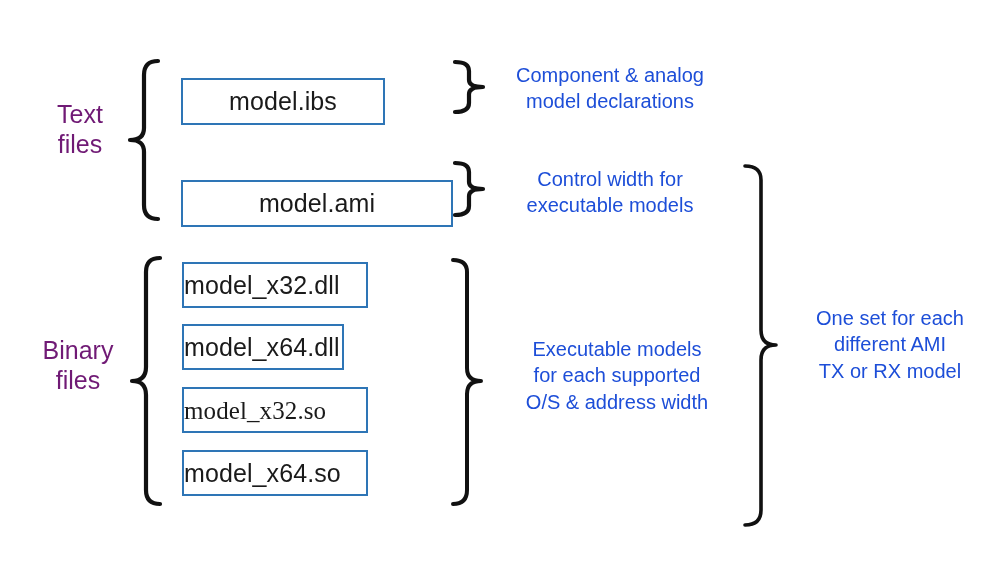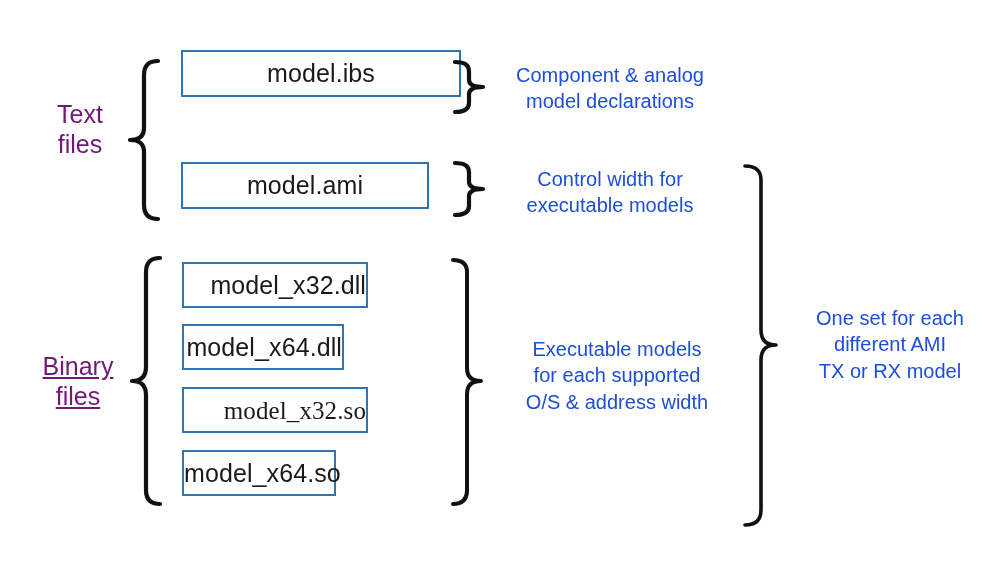--- a/index.html
+++ b/index.html
@@ -29,42 +29,42 @@
   }
   .file-box .file-label {
     font-size: 25px;
     line-height: 1;
     color: #1a1a1a;
     letter-spacing: .1px;
     white-space: nowrap;
   }
   .file-box.left-align .file-label {
     width: 100%;
-    text-align: right;
+    text-align: left;
   }
 
-  #box-ibs  { left: 181px; top: 50px;  width: 280px; height: 47px; }
-  #box-ami  { left: 181px; top: 162px; width: 248px; height: 47px; }
+  #box-ibs  { left: 181px; top: 78px;  width: 204px; height: 47px; }
+  #box-ami  { left: 181px; top: 180px; width: 272px; height: 47px; }
 
   #box-x32dll { left: 182px; top: 262px; width: 186px; height: 46px; }
   #box-x64dll { left: 182px; top: 324px; width: 162px; height: 46px; }
   #box-x32so  { left: 182px; top: 387px; width: 186px; height: 46px; font-family: Liberation Serif, serif; }
-  #box-x64so  { left: 182px; top: 450px; width: 154px; height: 46px; }
+  #box-x64so  { left: 182px; top: 450px; width: 186px; height: 46px; }
 
   
   .group-label {
     position: absolute;
     text-align: center;
     font-size: 25px;
     line-height: 1.18;
     color: #701a75;
     white-space: pre-line;
   }
   #label-text-files   { left: 26px; top: 100px; width: 108px; }
-  #label-binary-files { left: 18px; top: 352px; width: 120px; text-decoration: underline; }
+  #label-binary-files { left: 18px; top: 336px; width: 120px; }
 
   
   .annotation {
     position: absolute;
     text-align: center;
     font-size: 20px;
     line-height: 1.32;
     color: #1d4ed8;
     white-space: pre-line;
   }

